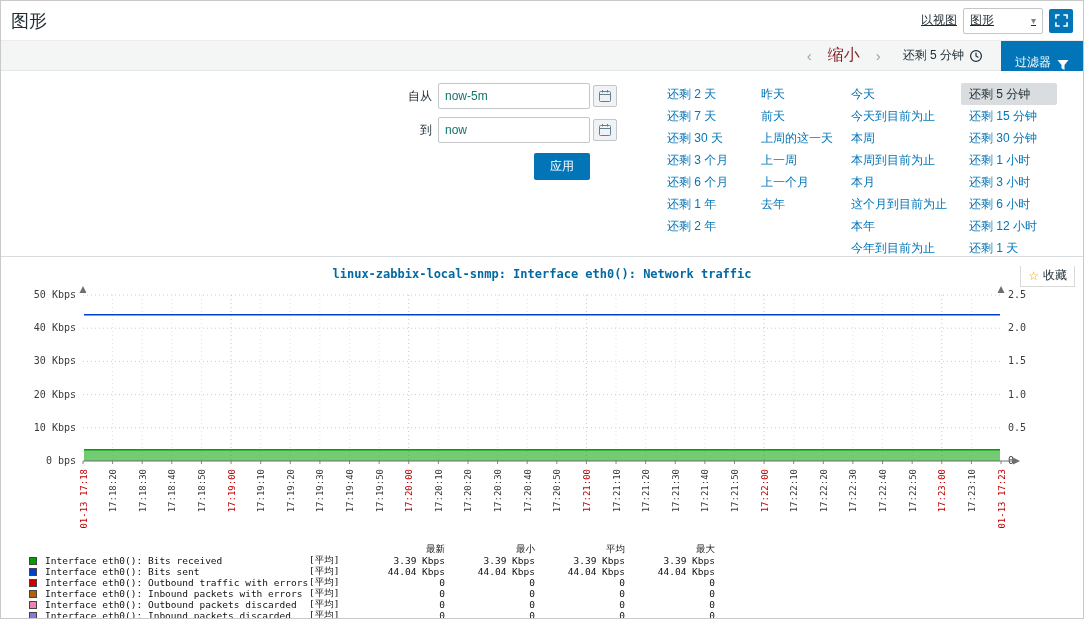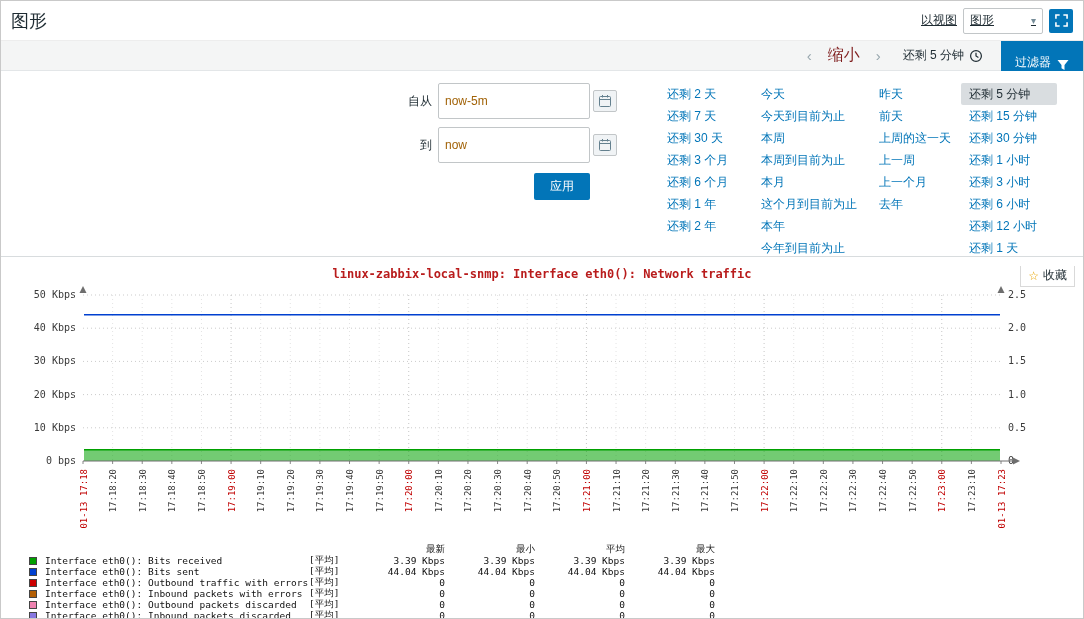--- a/index.html
+++ b/index.html
@@ -26,40 +26,40 @@
   .rangebtn{background:none;border:none;display:flex;align-items:center;gap:5px;font-size:12px;
             color:#1f2c33;cursor:pointer;padding:0 12px;height:30px;}
   .filterbtn{height:30px;background:#0275b8;color:#fff;border:none;font-size:12px;cursor:pointer;
              display:flex;align-items:flex-end;gap:6px;padding:0 14px;margin-left:6px;}
   
   .filterpanel{height:186px;box-sizing:border-box;border-bottom:1px solid #d8dcde;background:#fff;
                display:flex;justify-content:flex-end;gap:42px;padding:12px 26px 0 0;}
   .timeform{font-size:12px;}
   .trow{display:flex;align-items:center;margin-bottom:8px;}
   .trow label{width:34px;text-align:right;margin-right:6px;color:#1f2c33;}
-  .trow input{width:152px;height:36px;box-sizing:border-box;border:1px solid #c2c6c8;border-radius:2px;
-              padding:0 6px;font-size:12px;font-family:"Liberation Sans",sans-serif;color:#a16207;}
+  .trow input{width:152px;height:26px;box-sizing:border-box;border:1px solid #c2c6c8;border-radius:2px;
+              padding:0 6px;font-size:12px;font-family:"Liberation Sans",sans-serif;color:#0f766e;}
   .calbtn{width:24px;height:22px;margin-left:3px;border:1px solid #c2c6c8;border-radius:2px;
           background:#f0f3f5;cursor:pointer;display:flex;align-items:center;justify-content:center;padding:0;}
   .applyrow{text-align:right;padding-right:27px;margin-top:10px;}
   .applybtn{background:#0275b8;color:#fff;border:none;border-radius:2px;padding:5px 16px;
             font-size:12px;cursor:pointer;margin-left:40px;}
   .quicklinks{display:flex;gap:6px;}
   .qcol{display:flex;flex-direction:column;}
   .qcol1{width:88px;} .qcol2{width:84px;} .qcol3{width:112px;} .qcol4{width:96px;}
   .qlink{font-size:12px;color:#0275b8;text-decoration:none;cursor:pointer;
          padding:2px 8px;line-height:18px;border-radius:2px;white-space:nowrap;}
   .qlink.selected{background:#d9dde0;color:#1f2c33;}
   
   .graphsec{position:relative;background:#fff;}
   .favtab{position:absolute;top:-1px;right:8px;background:#fff;border:1px solid #d9d9d9;border-top:none;
           font-size:12px;padding:1px 7px 2px;display:flex;align-items:center;gap:4px;cursor:pointer;}
   .favtab .star{color:#e8a500;font-size:12px;}
   .gtitle{margin:10px 0 0;text-align:center;font-family:"DejaVu Sans Mono",monospace;
-          font-weight:bold;font-size:12px;color:#b91c1c;}
+          font-weight:bold;font-size:12px;color:#0369a1;}
   #graph{margin:0 10px;}
   .legend{margin:2px 0 0 28px;font-family:"DejaVu Sans Mono",monospace;font-size:9.5px;color:#111;}
   .lrow{display:grid;grid-template-columns:16px 264px 46px 90px 90px 90px 90px;align-items:center;height:11px;}
   .lrow .sw{width:8px;height:8px;border:1px solid #444;box-sizing:border-box;}
   .lrow .lval{text-align:right;}
   .lrow .llabel,.lrow .lfunc{white-space:nowrap;}
 </style>
 </head>
 <body>
 
@@ -133,38 +133,38 @@
     <div class="quicklinks" id="quicklinks">
         <div class="qcol qcol1">
           <a class="qlink">还剩 2 天</a>
           <a class="qlink">还剩 7 天</a>
           <a class="qlink">还剩 30 天</a>
           <a class="qlink">还剩 3 个月</a>
           <a class="qlink">还剩 6 个月</a>
           <a class="qlink">还剩 1 年</a>
           <a class="qlink">还剩 2 年</a>
         </div>
+        <div class="qcol qcol2">
+          <a class="qlink">昨天</a>
+          <a class="qlink">前天</a>
+          <a class="qlink">上周的这一天</a>
+          <a class="qlink">上一周</a>
+          <a class="qlink">上一个月</a>
+          <a class="qlink">去年</a>
+        </div>
         <div class="qcol qcol3">
           <a class="qlink">今天</a>
           <a class="qlink">今天到目前为止</a>
           <a class="qlink">本周</a>
           <a class="qlink">本周到目前为止</a>
           <a class="qlink">本月</a>
           <a class="qlink">这个月到目前为止</a>
           <a class="qlink">本年</a>
           <a class="qlink">今年到目前为止</a>
         </div>
-        <div class="qcol qcol2">
-          <a class="qlink">昨天</a>
-          <a class="qlink">前天</a>
-          <a class="qlink">上周的这一天</a>
-          <a class="qlink">上一周</a>
-          <a class="qlink">上一个月</a>
-          <a class="qlink">去年</a>
-        </div>
         <div class="qcol qcol4">
           <a class="qlink selected">还剩 5 分钟</a>
           <a class="qlink">还剩 15 分钟</a>
           <a class="qlink">还剩 30 分钟</a>
           <a class="qlink">还剩 1 小时</a>
           <a class="qlink">还剩 3 小时</a>
           <a class="qlink">还剩 6 小时</a>
           <a class="qlink">还剩 12 小时</a>
           <a class="qlink">还剩 1 天</a>
         </div>

